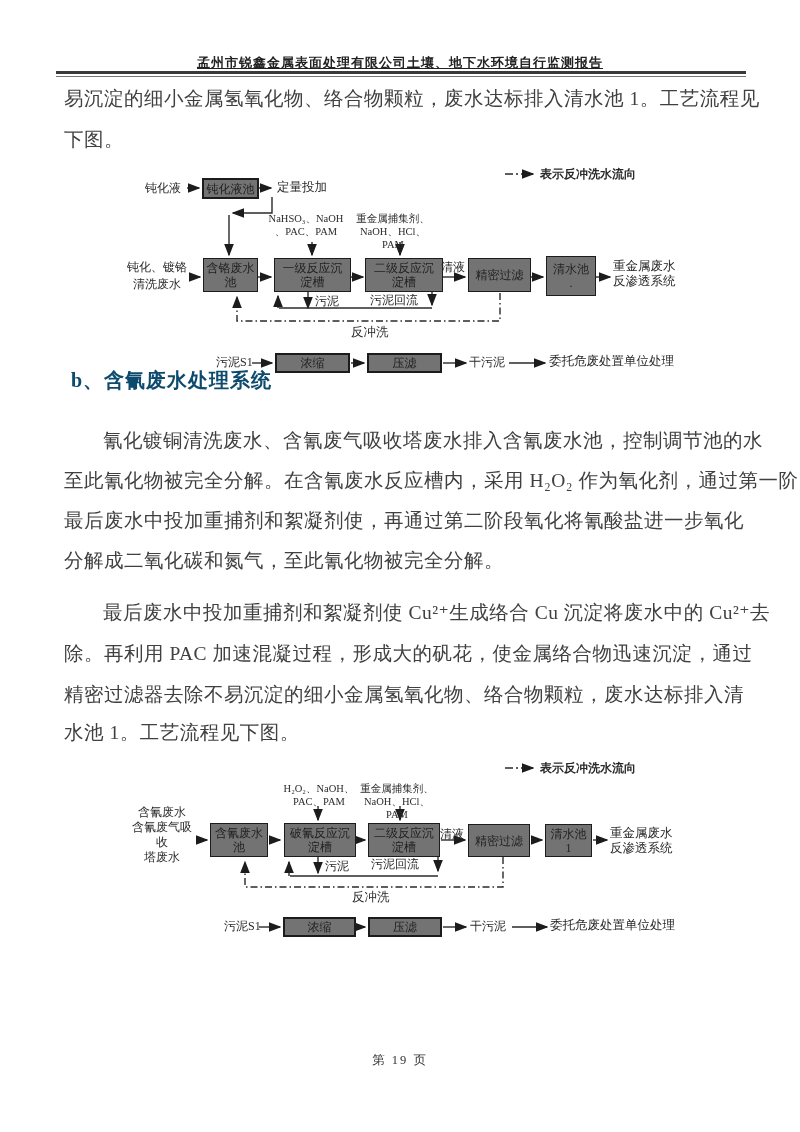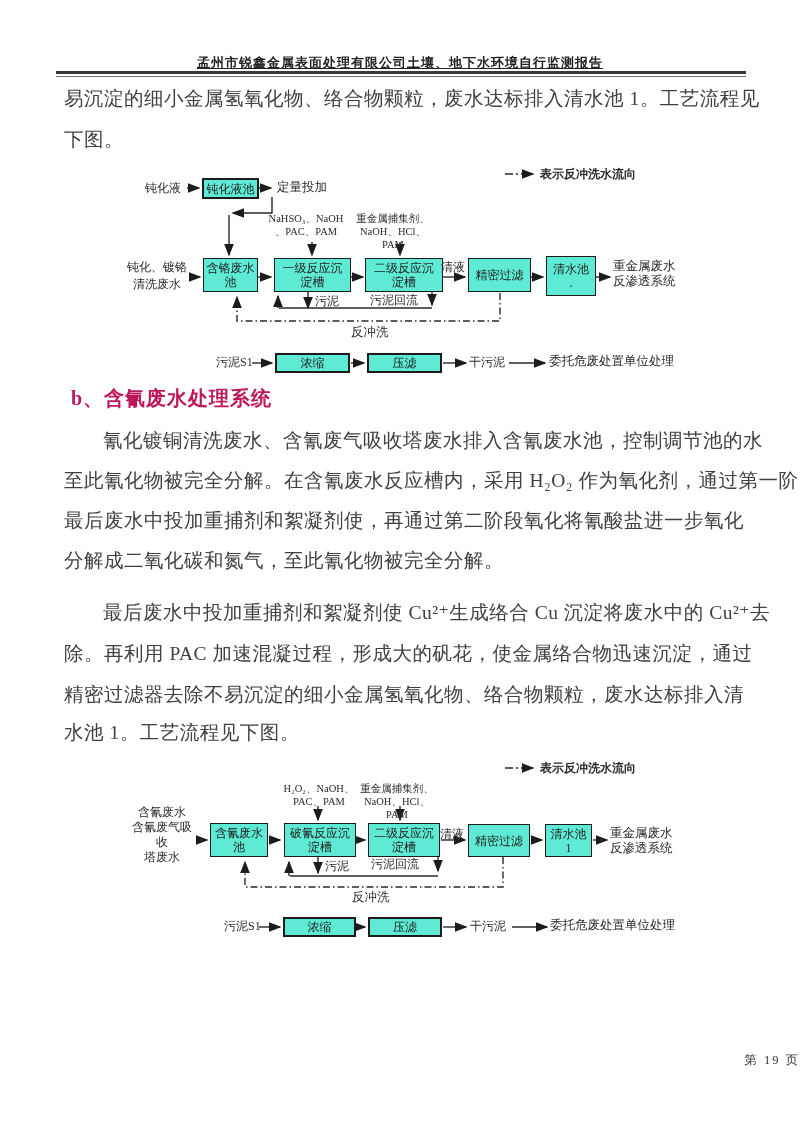--- a/index.html
+++ b/index.html
@@ -15,39 +15,39 @@
   }
   .hdr-rule-thick{position:absolute;top:71px;left:56px;width:690px;height:2.5px;background:#3a3a3a;}
   .hdr-rule-thin{position:absolute;top:76px;left:56px;width:690px;height:1px;background:#777;}
   
   .bodyline{
     position:absolute;left:64px;width:676px;font-size:19.5px;line-height:26px;
     color:#404040;letter-spacing:0.5px;white-space:nowrap;
   }
   .indent{padding-left:39px;}
   .heading{
-    position:absolute;left:71px;top:385px;font-size:20px;font-weight:bold;color:#be185d;
+    position:absolute;left:71px;top:367px;font-size:20px;font-weight:bold;color:#0c4a6e;
     letter-spacing:1px;
   }
   
   .dbox{
     position:absolute;display:flex;align-items:center;justify-content:center;
-    text-align:center;white-space:pre-line;background:#5eead4;
+    text-align:center;white-space:pre-line;background:#737373;
     border:1.4px solid #1c1c1c;font-size:12px;line-height:14px;color:#222;
     box-sizing:border-box;
   }
   .dbox.bold{border-width:2.3px;}
   .dlabel{
     position:absolute;white-space:pre-line;font-size:12px;line-height:15px;color:#2a2a2a;
   }
   .dlabel.small{font-size:10.5px;line-height:13px;}
   .dlabel.center{text-align:center;}
   svg{position:absolute;}
   .footer{
-    position:absolute;top:1052px;left:0;width:800px;text-align:right;
+    position:absolute;top:1052px;left:0;width:800px;text-align:center;
     font-size:12.5px;color:#333;letter-spacing:2px;
   }
 </style>
 </head>
 <body>
 
 <div class="hdr-title">孟州市锐鑫金属表面处理有限公司土壤、地下水环境自行监测报告</div>
 <div class="hdr-rule-thick"></div>
 <div class="hdr-rule-thin"></div>
 

